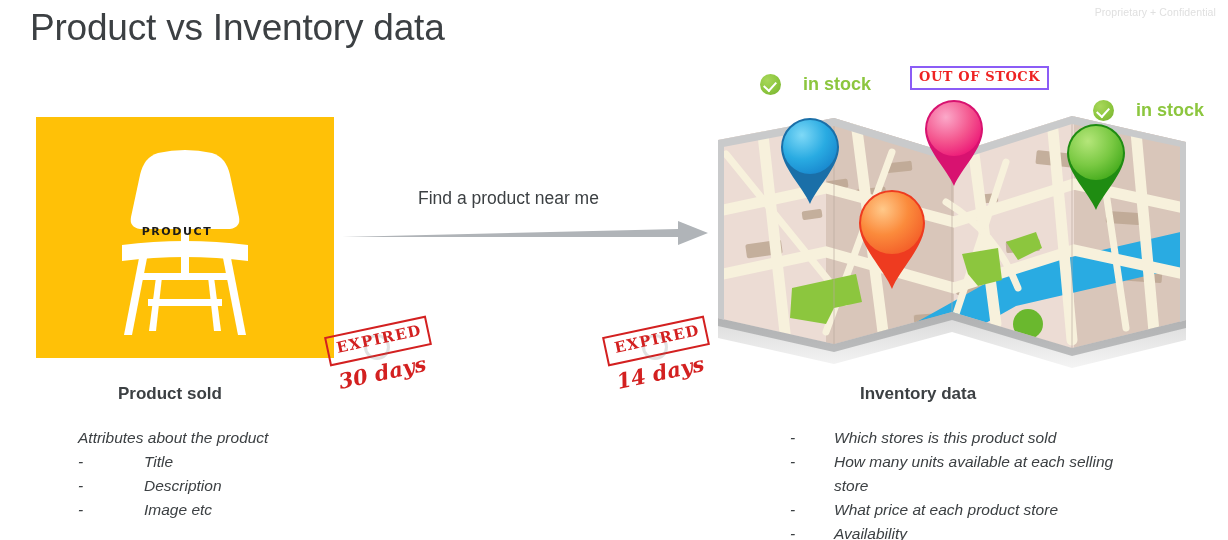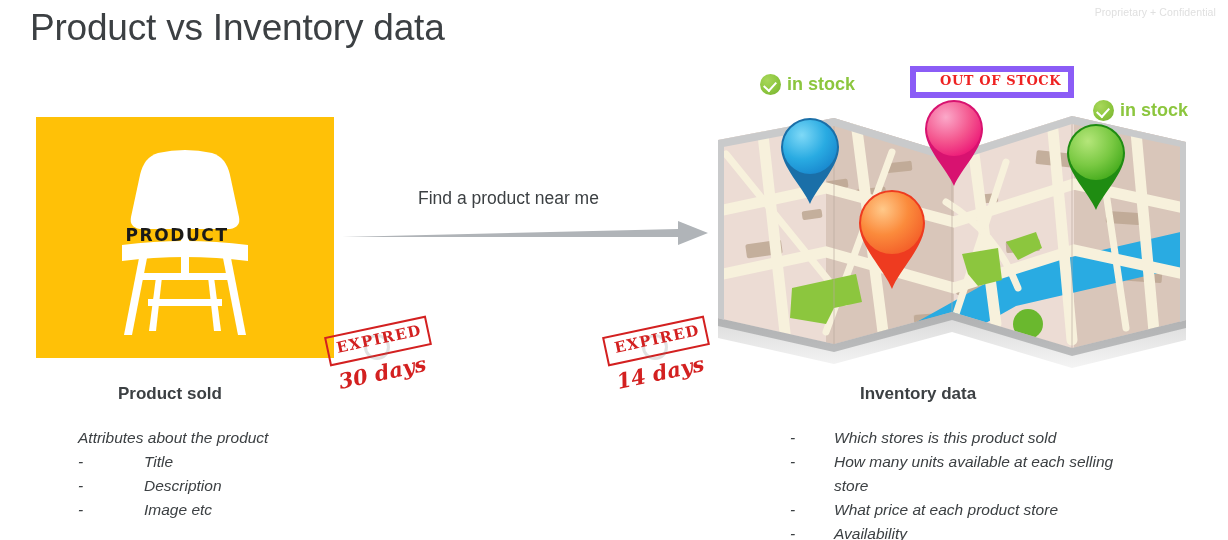--- a/index.html
+++ b/index.html
@@ -55,21 +55,21 @@
     width: 100%; height: 100%;
   }
   .chair-svg { display:block; width:100%; height:100%; }
   .product-word {
     position: absolute;
     left: 0;
     right: 16px;
     top: 108px;
     text-align: center;
     font-family: "DejaVu Sans", sans-serif;
-    font-size: 17px;
+    font-size: 11px;
     font-weight: 700;
     letter-spacing: 1.6px;
     color: #1a1a1a;
     pointer-events: none;
   }
 
   
   .arrow-label {
     position: absolute;
     left: 418px;
@@ -185,21 +185,21 @@
     width: 492px;
     height: 278px;
   }
   .map-svg { display: block; width: 100%; height: 100%; }
 
   
   .stock-label {
     position: absolute;
     display: flex;
     align-items: center;
-    gap: 6px;
+    gap: 22px;
     white-space: nowrap;
   }
   .stock-label .txt {
     font-size: 18px;
     font-weight: 700;
     color: #8CC63E;
   }
   .stock-1 { left: 760px; top: 74px; }
   .stock-2 { left: 1093px; top: 100px; }
 
@@ -222,22 +222,22 @@
     border: solid #ffffff;
     border-width: 0 2.6px 2.6px 0;
     transform: rotate(42deg);
   }
 
   
   .oos-stamp {
     position: absolute;
     left: 910px;
     top: 66px;
-    border: 6px solid #8b5cf6;
-    padding: 2px 7px 3px 24px;
+    border: 2px solid #8b5cf6;
+    padding: 2px 7px 3px 7px;
     font-family: "DejaVu Serif", serif;
     font-weight: 700;
     font-size: 13px;
     letter-spacing: 0.6px;
     color: #ee2222;
     background: #ffffff;
     white-space: nowrap;
     line-height: 1.15;
   }
 </style>

